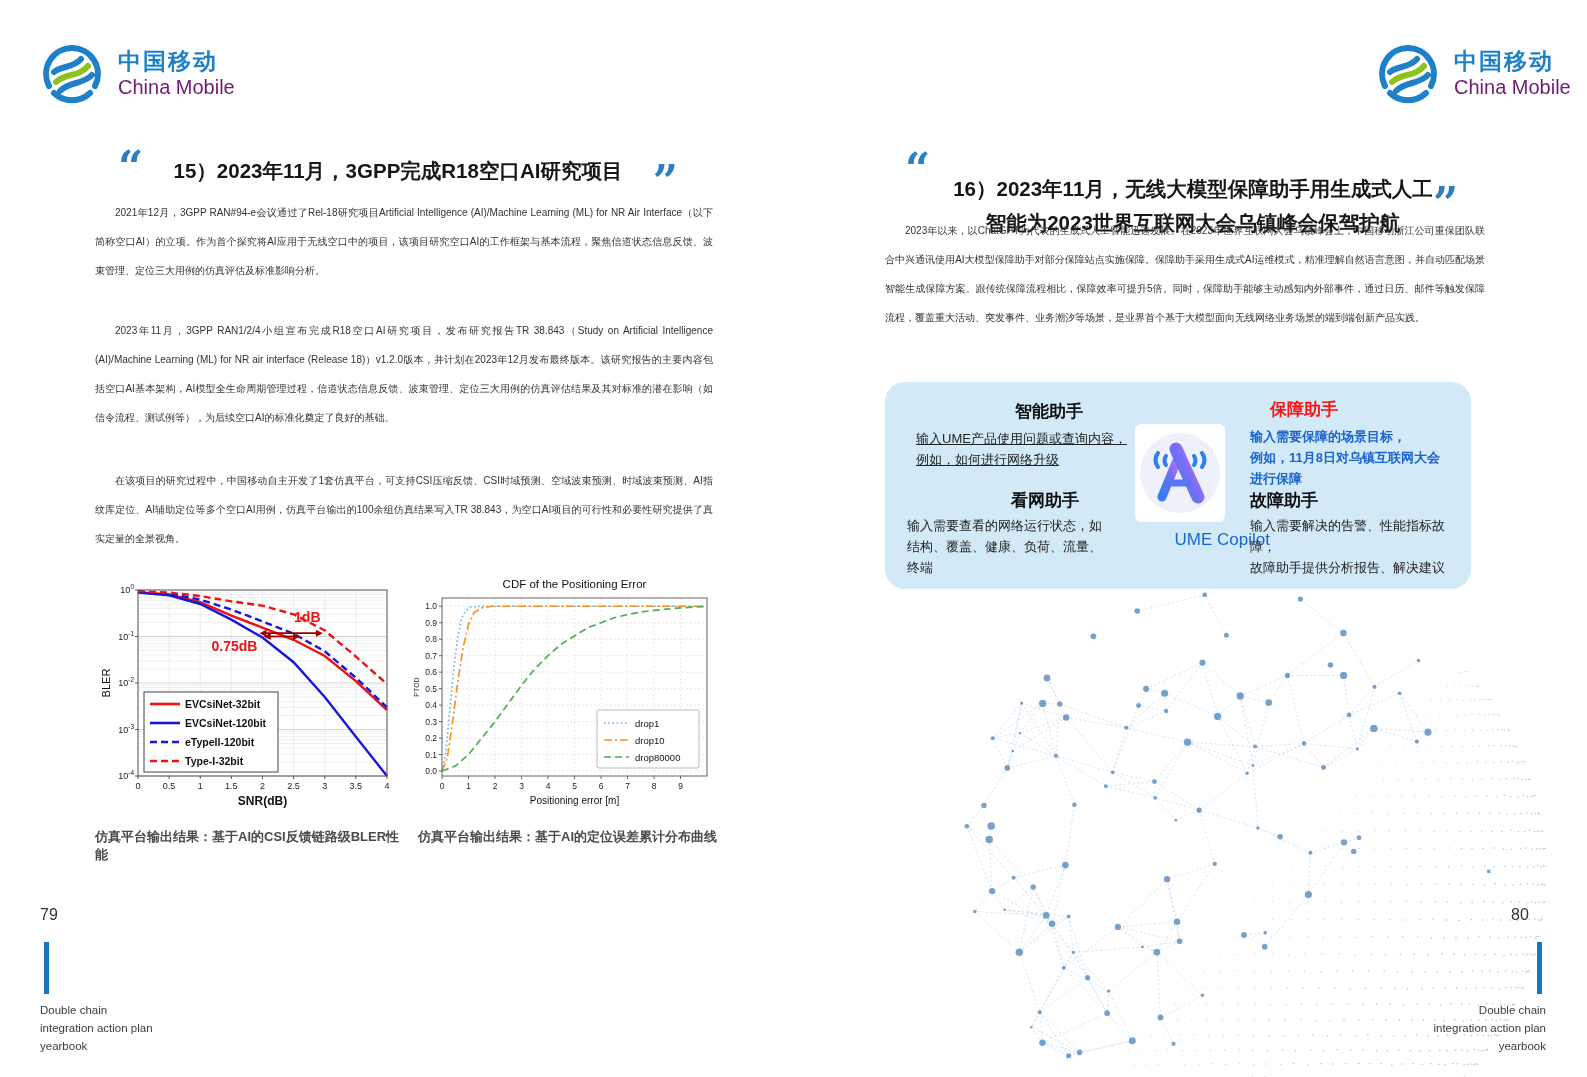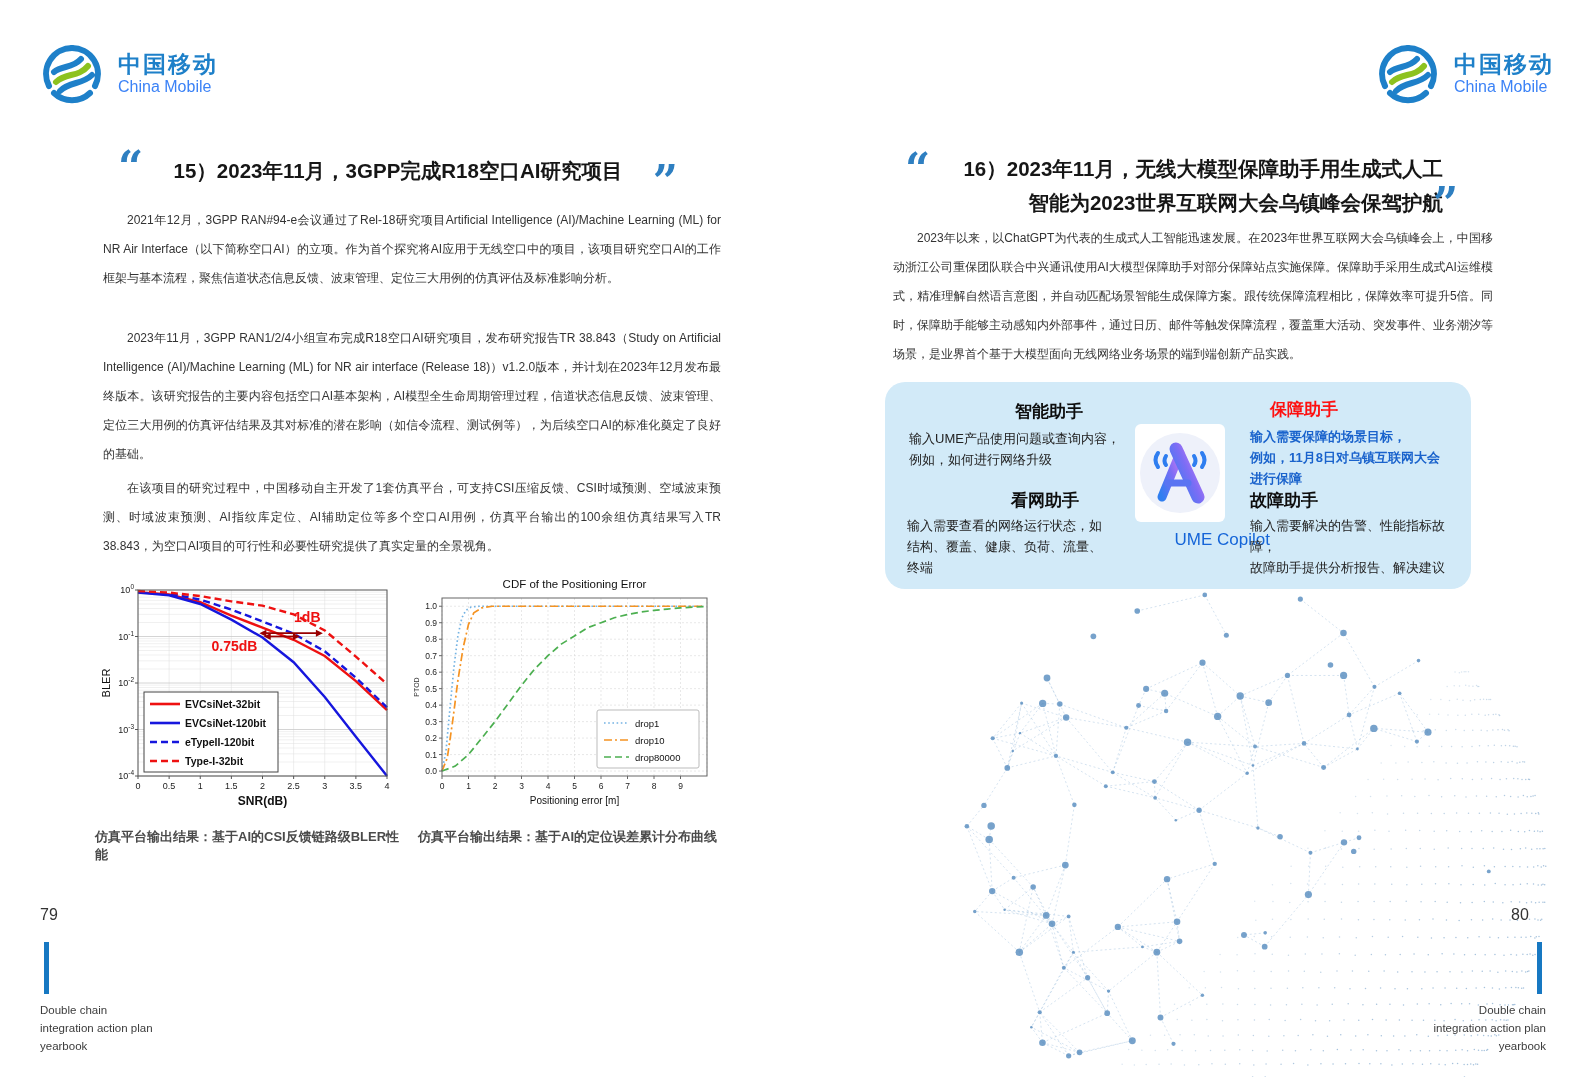--- a/index.html
+++ b/index.html
@@ -7,28 +7,28 @@
           font-family:"Liberation Sans","DejaVu Sans",sans-serif;color:#2f2f2f;}
   .page{position:absolute;top:0;width:793px;height:1077px;}
   .page-left{left:0;}
   .page-right{left:793px;}
 
   
   .logo{position:absolute;display:flex;align-items:center;gap:16px;}
   .logo-left{left:42px;top:44px;}
   .logo-right{left:585px;top:44px;}
   .logo-txt .cn{font-size:23px;font-weight:bold;color:#1e80c9;letter-spacing:2px;line-height:1.1;}
-  .logo-txt .en{font-size:16px;color:#3b82f6;line-height:1.2;}
+  .logo-txt .en{font-size:20px;color:#701a75;line-height:1.2;}
 
   
   .title-row{position:absolute;display:flex;align-items:flex-start;}
   .quote{font-family:"DejaVu Serif",serif;font-weight:bold;color:#2e7fc1;font-size:44px;line-height:0.8;}
   .sec-title{font-size:20.5px;font-weight:bold;color:#161616;line-height:34px;text-align:center;}
 
-  .para{position:absolute;font-size:12px;line-height:29px;color:#333;text-align:justify;text-indent:2em;margin:8px;}
+  .para{position:absolute;font-size:10px;line-height:29px;color:#333;text-align:justify;text-indent:2em;margin:0;}
 
   .caption{position:absolute;font-size:13px;font-weight:bold;color:#4a4a4a;text-align:left;}
 
   
   .pagenum{position:absolute;font-size:16px;color:#333;}
   .fbar{position:absolute;width:5px;height:52px;background:#1778c2;}
   .ftext{position:absolute;font-size:11.5px;line-height:1.55;color:#3c3c3c;white-space:pre-line;}
 
   
   .abox{position:absolute;left:92px;top:382px;width:586px;height:207px;background:#d2eaf8;border-radius:20px;}
@@ -1148,31 +1148,31 @@
           <path d="M12,28 C20,21 30,25 39,15" stroke="#1e80c9" stroke-width="6"></path>
         </g>
       </svg>
       <div class="logo-txt">
         <div class="cn">中国移动</div>
         <div class="en">China Mobile</div>
       </div>
     </div>
 
     <span class="quote" style="position:absolute;left:112px;top:152px;">“</span>
-    <div class="sec-title" style="position:absolute;left:150px;top:152px;width:500px;text-align:right;">
+    <div class="sec-title" style="position:absolute;left:150px;top:172px;width:500px;">
       <div>16）2023年11月，无线大模型保障助手用生成式人工</div>
       <div>智能为2023世界互联网大会乌镇峰会保驾护航</div>
     </div>
     <span class="quote" style="position:absolute;left:640px;top:186px;">”</span>
 
     <p class="para" style="left:92px;top:216px;width:600px;">2023年以来，以ChatGPT为代表的生成式人工智能迅速发展。在2023年世界互联网大会乌镇峰会上，中国移动浙江公司重保团队联合中兴通讯使用AI大模型保障助手对部分保障站点实施保障。保障助手采用生成式AI运维模式，精准理解自然语言意图，并自动匹配场景智能生成保障方案。跟传统保障流程相比，保障效率可提升5倍。同时，保障助手能够主动感知内外部事件，通过日历、邮件等触发保障流程，覆盖重大活动、突发事件、业务潮汐等场景，是业界首个基于大模型面向无线网络业务场景的端到端创新产品实践。</p>
 
     <div class="abox">
       <div class="cell-title" style="left:130px;top:18px;">智能助手</div>
-      <div class="cell-desc" style="left:24px;top:46px;width:232px;">输入UME产品使用问题或查询内容，
+      <div class="cell-desc" style="left:31px;top:46px;width:232px;text-decoration:underline;">输入UME产品使用问题或查询内容，
 例如，如何进行网络升级</div>
 
       <div class="cell-title" style="left:126px;top:107px;">看网助手</div>
       <div class="cell-desc" style="left:22px;top:133px;width:240px;">输入需要查看的网络运行状态，如
 结构、覆盖、健康、负荷、流量、
 终端</div>
 
       <div class="ume-square">
         <svg width="84" height="92" viewBox="0 0 84 92">
           <defs>

